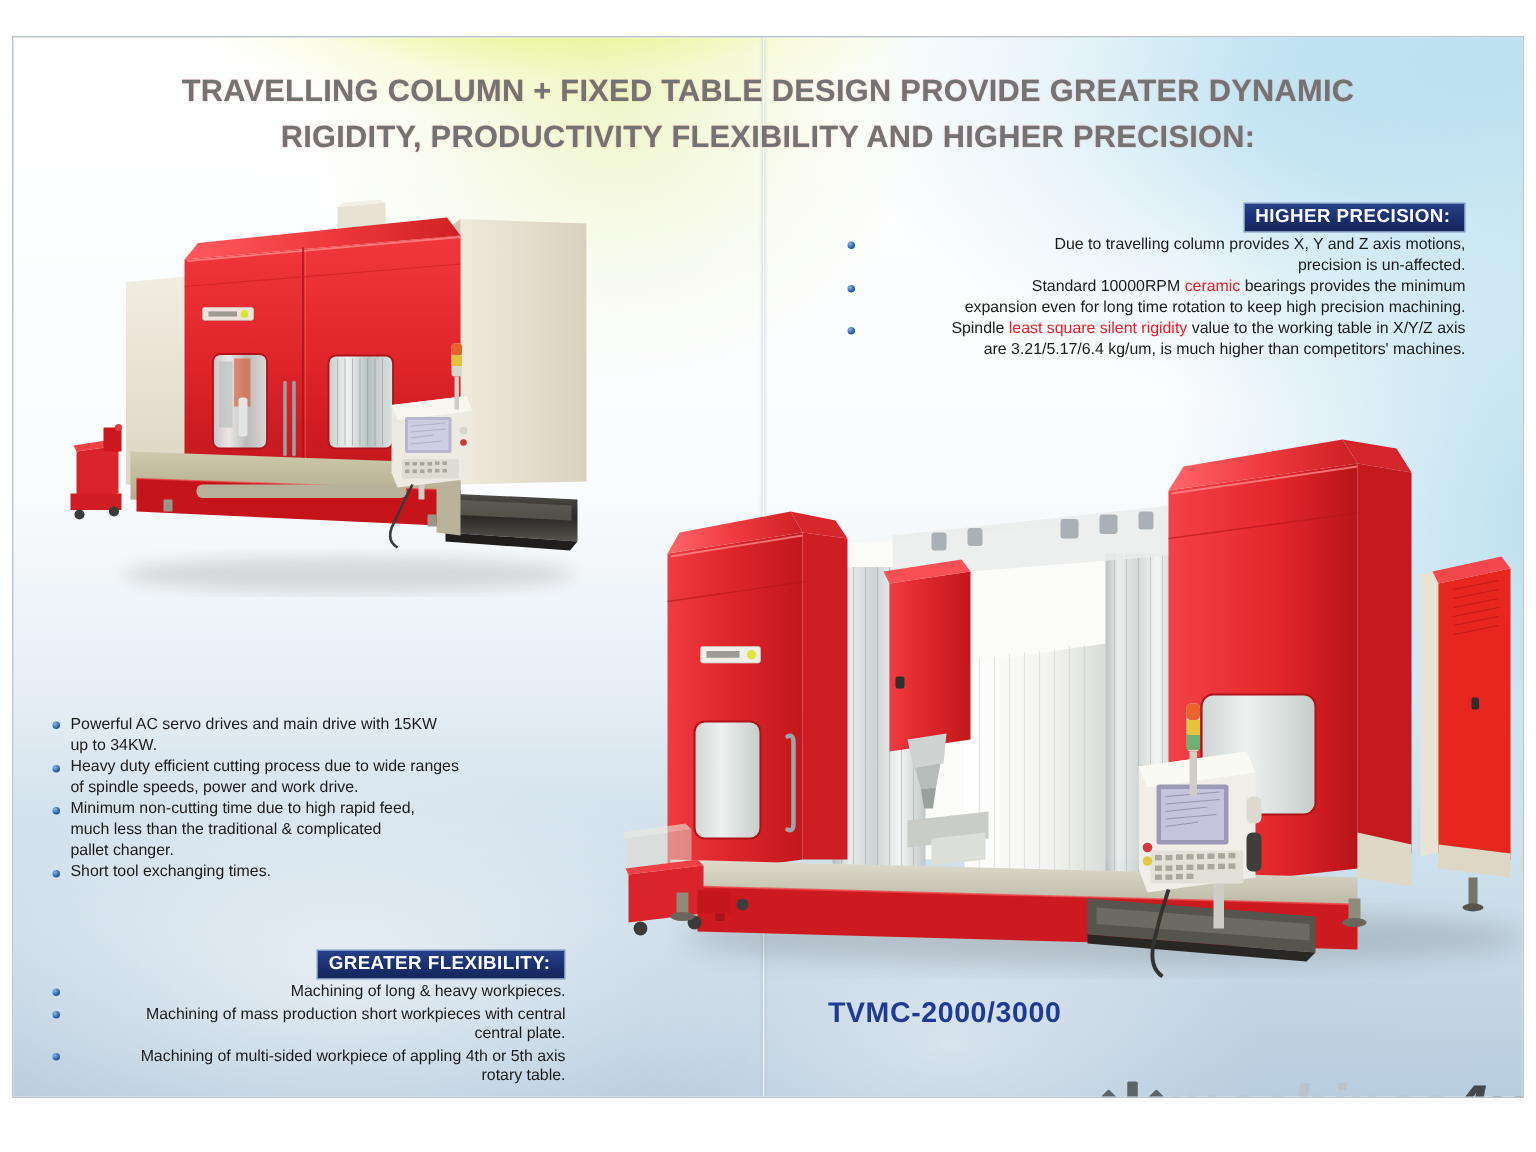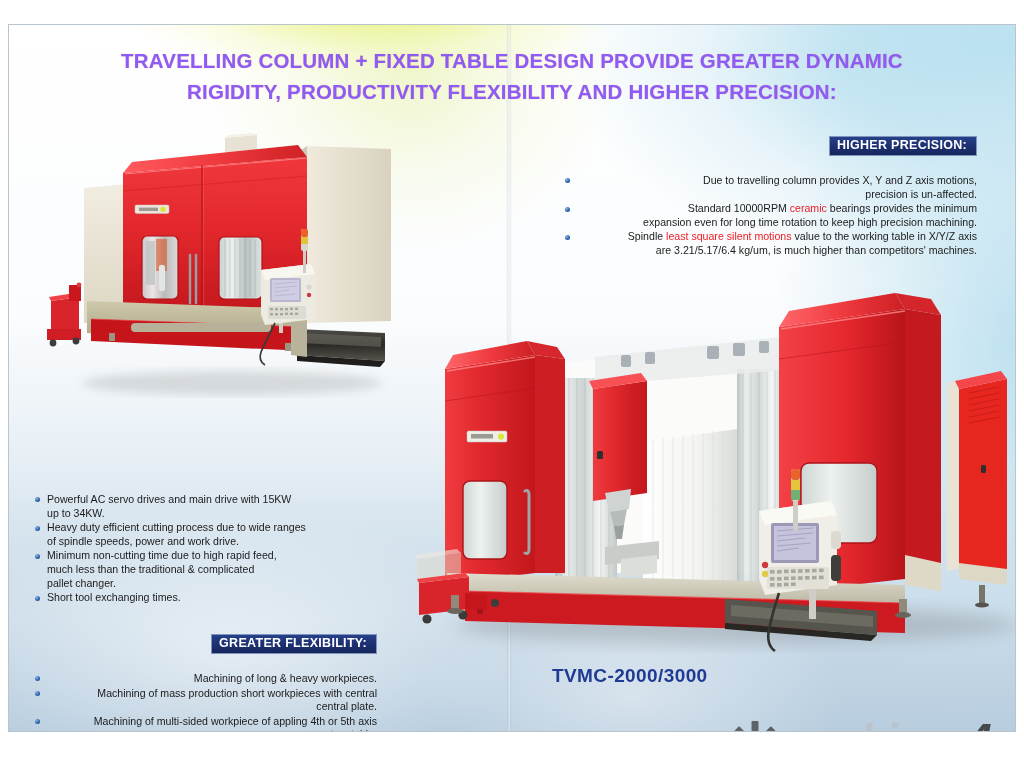--- a/index.html
+++ b/index.html
@@ -85,21 +85,21 @@
       rgba(150,170,185,0.22) 38%,
       rgba(255,255,255,0.85) 52%,
       rgba(150,170,185,0.20) 66%,
       rgba(255,255,255,0) 100%);
   }
 
   
   #title{
     position:absolute;left:0;right:0;top:20px;
     text-align:center;
-    color:#8b5cf6;
+    color:#737373;
     font-weight:bold;
     font-size:20.5px;
     letter-spacing:.2px;
     line-height:31px;
     z-index:40;
     text-shadow:0 0 1px rgba(238,14,18,.35);
   }
   #title .l2{display:block;}
 
   
@@ -108,21 +108,21 @@
     display:inline-block;
     background:linear-gradient(to bottom,#27408a 0%,#1d3274 45%,#16265c 100%);
     border:1px solid #7e95bd;
     color:#ffffff;
     font-weight:bold;
     font-size:12.5px;
     letter-spacing:.3px;
     padding:2px 9px 3px 7px;
     line-height:13px;
   }
-  ul.bl{list-style:none;margin:18px 0 0 0;padding:0;}
+  ul.bl{list-style:none;margin:2px 0 0 0;padding:0;}
   ul.bl>li{
     position:relative;
     padding-left:12px;
     margin-bottom:1px;
     font-size:10.6px;
     line-height:13.6px;
     color:#1b1b1b;
   }
   ul.bl>li:before{
     content:"";
@@ -561,21 +561,21 @@
       <ul class="bl">
           <li>
             <span class="cont"><span>Due to travelling column provides X, Y and Z axis motions,</span></span>
             <span class="cont"><span>precision is un-affected.</span></span>
           </li>
           <li>
             <span class="cont"><span>Standard 10000RPM </span><span class="hl">ceramic</span><span> bearings provides the minimum</span></span>
             <span class="cont"><span>expansion even for long time rotation to keep high precision machining.</span></span>
           </li>
           <li>
-            <span class="cont"><span>Spindle </span><span class="hl">least square silent motions</span><span> value to the working table in X/Y/Z axis</span></span>
+            <span class="cont"><span>Spindle </span><span class="hl">least square silent rigidity</span><span> value to the working table in X/Y/Z axis</span></span>
             <span class="cont"><span>are 3.21/5.17/6.4 kg/um, is much higher than competitors' machines.</span></span>
           </li>
         </ul>
     </div>
 
     <div class="block" id="productivity">
       <ul class="bl">
           <li>
             <span class="cont"><span>Powerful AC servo drives and main drive with 15KW</span></span>
             <span class="cont"><span>up to 34KW.</span></span>

